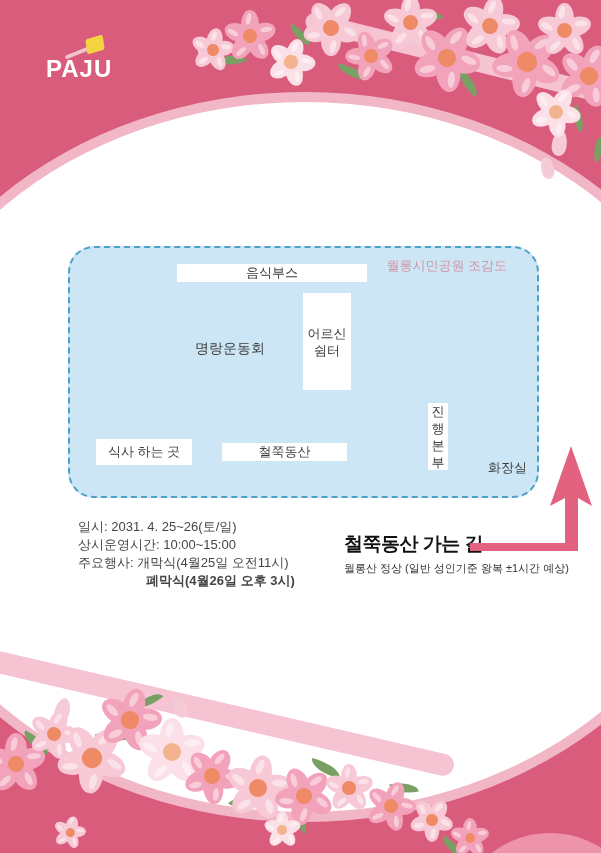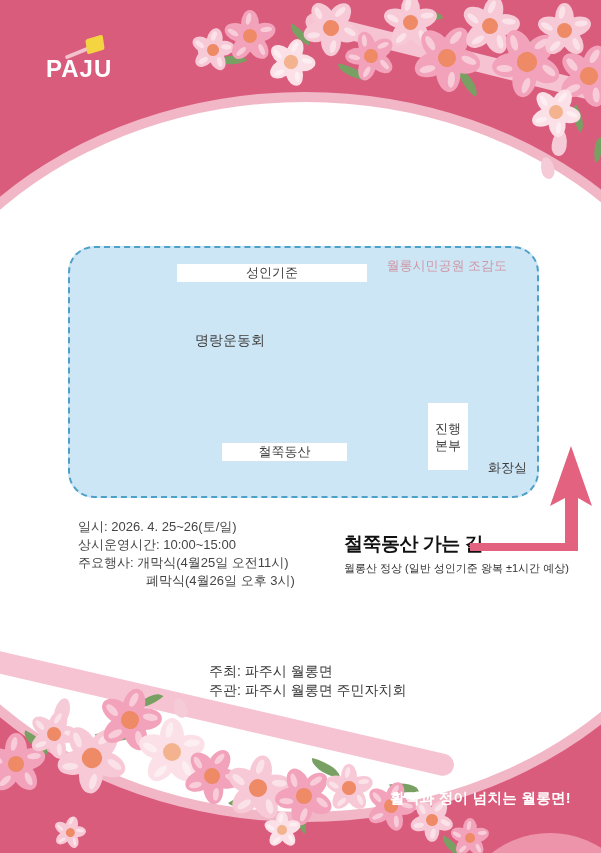--- a/index.html
+++ b/index.html
@@ -42,30 +42,30 @@
   .map{position:absolute;left:68px;top:246px;width:471px;height:252px;background:#cde6f5;
     border:2px dashed #4da0c8;border-radius:26px;box-sizing:border-box;z-index:5;color:#3d3d3d;}
   .mbox{position:absolute;background:#ffffff;display:flex;align-items:center;justify-content:center;
     font-size:13px;text-align:center;}
   .mbox.col{flex-direction:column;line-height:17px;}
   #b-exp{left:107px;top:16px;width:190px;height:18px;}
   #map-caption{position:absolute;right:30px;top:9px;font-size:13px;color:#cf96a5;}
   #b-stage{left:24px;top:66px;width:63px;height:72px;background:#e4e9ae;border-radius:50%;
     position:absolute;display:flex;flex-direction:column;align-items:center;justify-content:center;
     font-size:13px;line-height:16px;}
-  #t-games{position:absolute;left:116px;top:84px;width:88px;text-align:center;font-size:14px;}
+  #t-games{position:absolute;left:116px;top:92px;width:88px;text-align:center;font-size:14px;}
   #b-elder{left:233px;top:45px;width:48px;height:97px;}
   #b-picnic{left:325px;top:46px;width:68px;height:97px;}
-  #b-hq{left:358px;top:155px;width:40px;height:67px;}
+  #b-hq{left:358px;top:155px;width:20px;height:67px;}
   #b-dining{left:26px;top:191px;width:96px;height:26px;}
   #b-food{left:152px;top:195px;width:125px;height:18px;}
   #t-restroom{position:absolute;left:418px;top:211px;font-size:13px;text-align:center;}
   
   .info{position:absolute;left:78px;top:518px;z-index:5;font-size:13px;color:#454545;line-height:18px;}
-  .info .indent{padding-left:68px;}
+  .info .indent{padding-left:68px;font-weight:bold;}
   
   .trail-title{position:absolute;left:344px;top:531px;z-index:5;font-size:19px;font-weight:bold;
     color:#111111;letter-spacing:-0.5px;}
   .trail-desc{position:absolute;left:344px;top:561px;z-index:5;font-size:11px;color:#333333;}
   #trail-arrow{position:absolute;left:460px;top:440px;z-index:5;}
   
   .organizers{position:absolute;left:209px;top:662px;z-index:5;font-size:14px;color:#3a3a3a;
     line-height:19px;}
   
   .slogan{position:absolute;right:30px;top:789px;z-index:6;font-size:14.5px;font-weight:bold;
@@ -314,43 +314,43 @@
       </div>
     </div>
 
   <span class="flag-swoosh"></span>
   <span class="flag"></span>
   <div class="logo-text">PAJU</div>
 
 
   <div class="map">
     <div id="map-caption">월롱시민공원 조감도</div>
-    <div class="mbox" id="b-exp">성인기준</div>
+    <div class="mbox" id="b-exp">음식부스</div>
     <div id="t-games">명랑운동회</div>
+    <div class="mbox col" id="b-elder">
+      <span>어르신</span>
+      <span>쉼터</span>
+    </div>
     <div class="mbox col" id="b-hq">
       <span>진행</span>
       <span>본부</span>
     </div>
+    <div class="mbox" id="b-dining">식사 하는 곳</div>
     <div class="mbox" id="b-food">철쭉동산</div>
     <div id="t-restroom">화장실</div>
   </div>
 
   <div class="info">
-    <div>일시: 2026. 4. 25~26(토/일)</div>
+    <div>일시: 2031. 4. 25~26(토/일)</div>
     <div>상시운영시간: 10:00~15:00</div>
     <div>주요행사: 개막식(4월25일 오전11시)</div>
     <div class="indent">폐막식(4월26일 오후 3시)</div>
   </div>
 
   <div class="trail-title">철쭉동산 가는 길</div>
   <div class="trail-desc">월롱산 정상 (일반 성인기준 왕복 ±1시간 예상)</div>
   <svg id="trail-arrow" width="140" height="120" viewBox="0 0 140 120">
     <path d="M111,6 L90,66 L105,58 L105,103 L10,103 L10,111 L118,111 L118,58 L132,66 Z" fill="#e2627f"></path>
   </svg>
 
-  <div class="organizers">
-    <div>주최: 파주시 월롱면</div>
-    <div>주관: 파주시 월롱면 주민자치회</div>
-  </div>
-
-  <div class="slogan">활력과 정이 넘치는  월롱면!</div>
+
 
 </div>
 
 </body></html>

